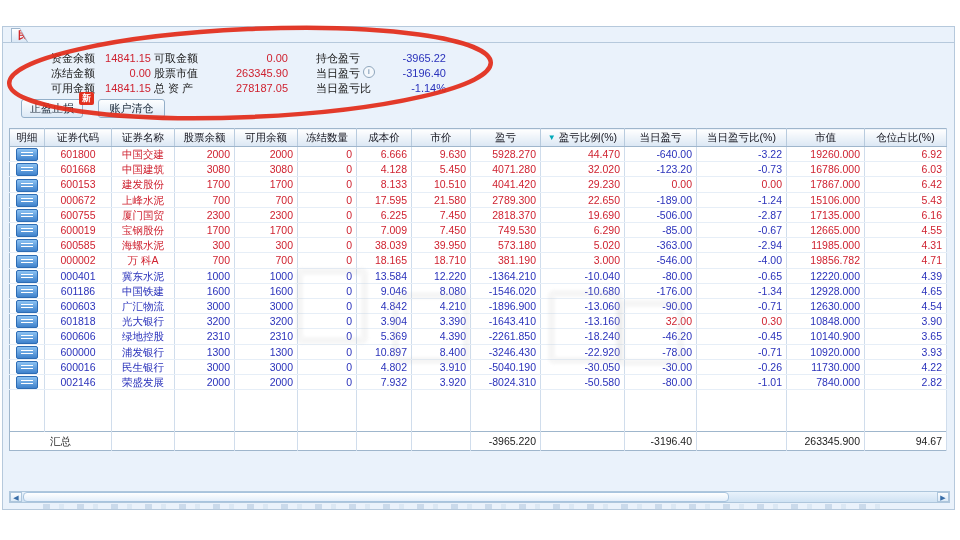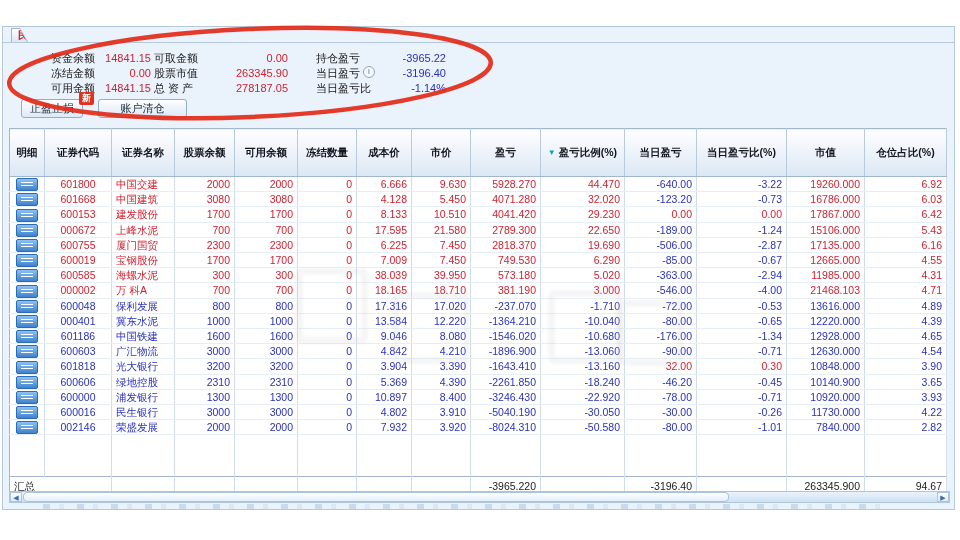--- a/index.html
+++ b/index.html
@@ -33,32 +33,32 @@
   
   .btn{position:absolute;top:72px;height:19px;box-sizing:border-box;
        background:linear-gradient(#fdfeff,#dce9f6);border:1px solid #93afc9;border-radius:3px;
        font-size:11px;color:#1c2a3a;text-align:center;line-height:17px;cursor:pointer}
   .badge-new{position:absolute;left:76px;top:65px;width:15px;height:13px;background:#e22f1e;
        color:#fff;font-size:9px;line-height:13px;text-align:center;border-radius:2px;font-weight:bold}
 
   
   table.grid{position:absolute;left:6px;top:101px;width:937px;border-collapse:collapse;
        table-layout:fixed;background:#fff;border:1px solid #9fb6cc;font-size:10.5px}
-  table.grid th{height:17px;font-weight:bold;color:#15151f;
+  table.grid th{height:17px;font-weight:normal;color:#15151f;
        background:linear-gradient(#ffffff,#dbe7f4);
        border-right:1px solid #b8cbde;border-bottom:1px solid #9fb6cc;
-       white-space:nowrap;overflow:hidden;padding:15px 1px}
+       white-space:nowrap;overflow:hidden;padding:0 1px}
   table.grid td{height:14.2px;line-height:14.2px;border-right:1px solid #d0ddec;
        border-bottom:1px solid #e6eef7;white-space:nowrap;overflow:hidden;
        padding:0 4px;box-sizing:border-box}
   table.grid tr.filler td{height:42px;border-bottom:none;background:#fff}
   table.grid tr.sum td{height:18px;line-height:18px;border-top:1px solid #9fb6cc;
        border-bottom:none;color:#222}
   td.c{text-align:center;padding:0 1px}
-  td.l{text-align:left;padding-left:5px}
+  td.l{text-align:center;padding-left:5px}
   td.r{text-align:right}
   .sort-arrow{color:#00a9b8;font-size:8px;margin-right:3px;vertical-align:1px}
 
   .dicon{width:20px;height:11px;margin:1px auto 0;border-radius:2px;border:1px solid #2d6cb4;
        background:linear-gradient(#8cc2f2,#3f82cc);position:relative;cursor:pointer}
   .dicon::after{content:"";position:absolute;left:4px;right:4px;top:3px;height:6px;
        background:repeating-linear-gradient(#ffffff 0 1px,rgba(255,255,255,0) 1px 3px)}
 
   
   .hscroll{position:absolute;left:6px;top:464px;width:941px;height:12px;
@@ -97,21 +97,21 @@
       <div class="af"><span class="lab">股票市值</span><span class="val up">263345.90</span></div>
       <div class="af"><span class="lab">总 资 产</span><span class="val up">278187.05</span></div>
     </div>
   <div class="acct-col" id="acct-col-2" style="left:313px;top:24px;width:130px">
       <div class="af"><span class="lab">持仓盈亏</span><span class="val down">-3965.22</span></div>
       <div class="af"><span class="lab">当日盈亏</span><span class="info-i">i</span><span class="val down">-3196.40</span></div>
       <div class="af"><span class="lab">当日盈亏比</span><span class="val down">-1.14%</span></div>
     </div>
 
   <div class="btn" style="left:18px;width:62px">止盈止损</div>
-  <div class="btn" style="left:95px;width:89px">账户清仓</div>
+  <div class="btn" style="left:95px;width:67px">账户清仓</div>
   <div class="badge-new">新</div>
 
   <table class="grid">
     <colgroup id="cols">
         <col style="width: 35px;">
         <col style="width: 67px;">
         <col style="width: 63px;">
         <col style="width: 60px;">
         <col style="width: 63px;">
         <col style="width: 59px;">
@@ -277,40 +277,22 @@
           <td class="l up">万  科A</td>
           <td class="r up">700</td>
           <td class="r up">700</td>
           <td class="r up">0</td>
           <td class="r up">18.165</td>
           <td class="r up">18.710</td>
           <td class="r up">381.190</td>
           <td class="r up">3.000</td>
           <td class="r down">-546.00</td>
           <td class="r down">-4.00</td>
-          <td class="r up">21468.103</td>
+          <td class="r up">19856.782</td>
           <td class="r up">4.71</td>
-        </tr>
-        <tr>
-          <td class="c">
-            <div class="dicon"></div>
-          </td>
-          <td class="c down">600048</td>
-          <td class="l down">保利发展</td>
-          <td class="r down">800</td>
-          <td class="r down">800</td>
-          <td class="r down">0</td>
-          <td class="r down">17.316</td>
-          <td class="r down">17.020</td>
-          <td class="r down">-237.070</td>
-          <td class="r down">-1.710</td>
-          <td class="r down">-72.00</td>
-          <td class="r down">-0.53</td>
-          <td class="r down">13616.000</td>
-          <td class="r down">4.89</td>
         </tr>
         <tr>
           <td class="c">
             <div class="dicon"></div>
           </td>
           <td class="c down">000401</td>
           <td class="l down">冀东水泥</td>
           <td class="r down">1000</td>
           <td class="r down">1000</td>
           <td class="r down">0</td>

